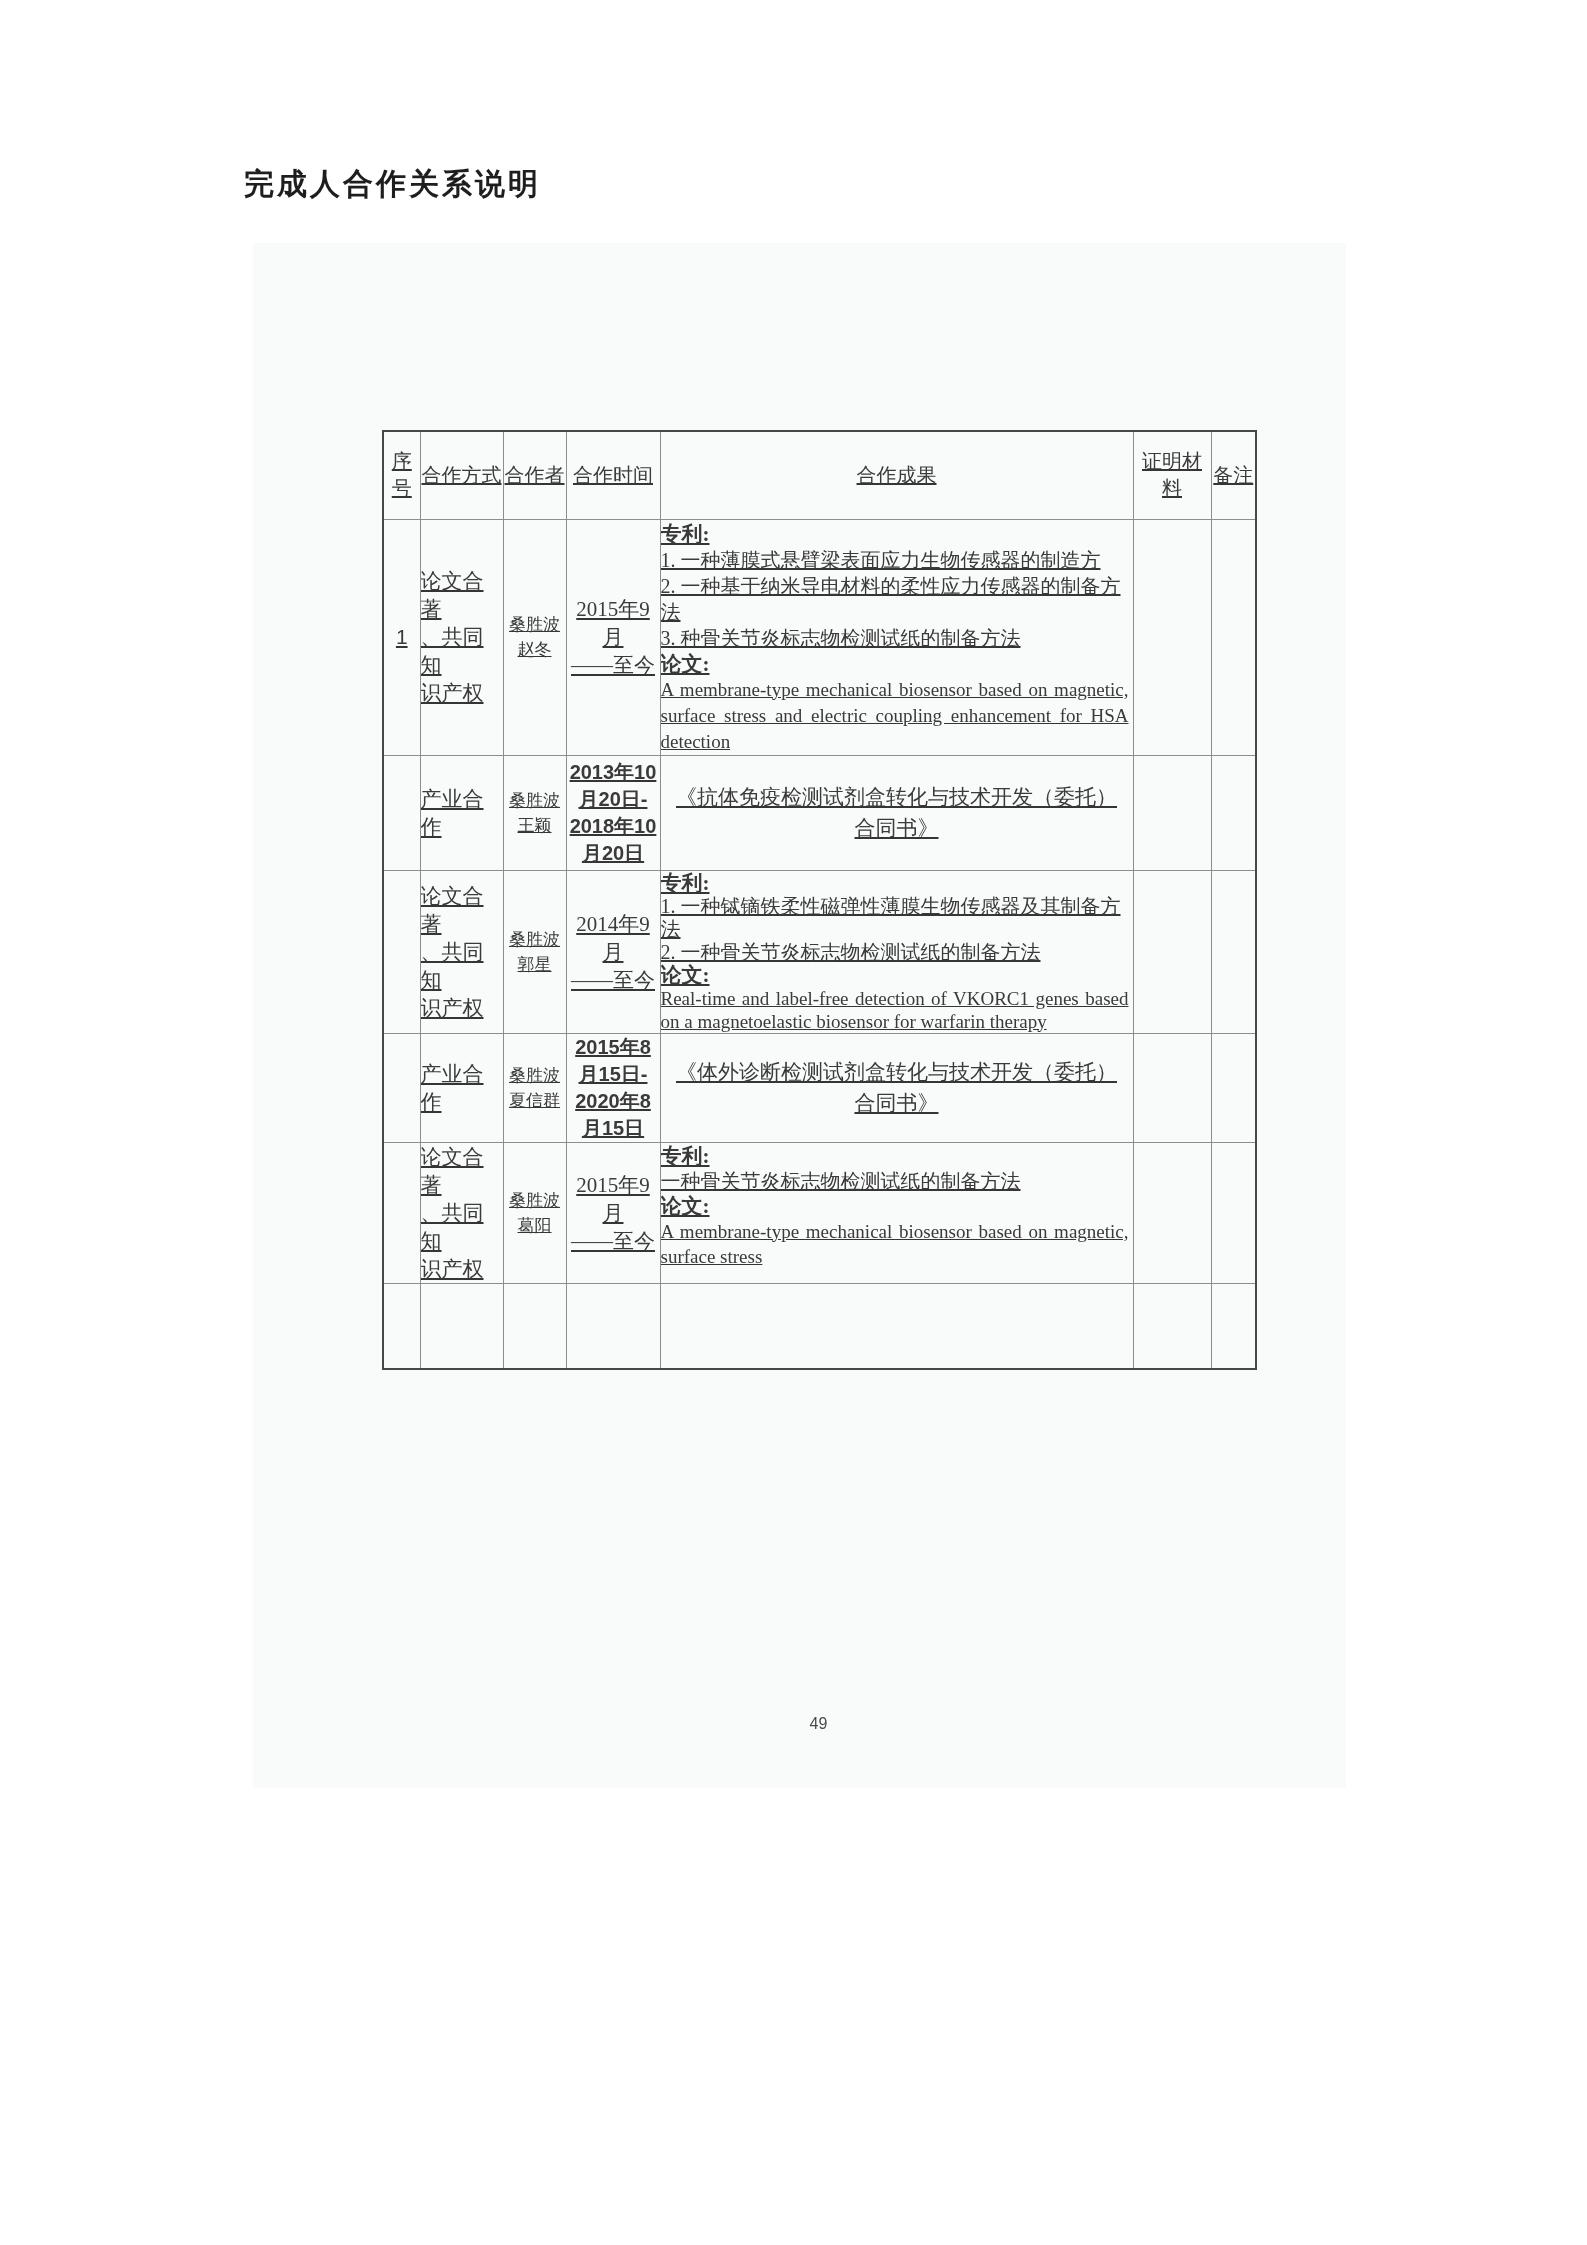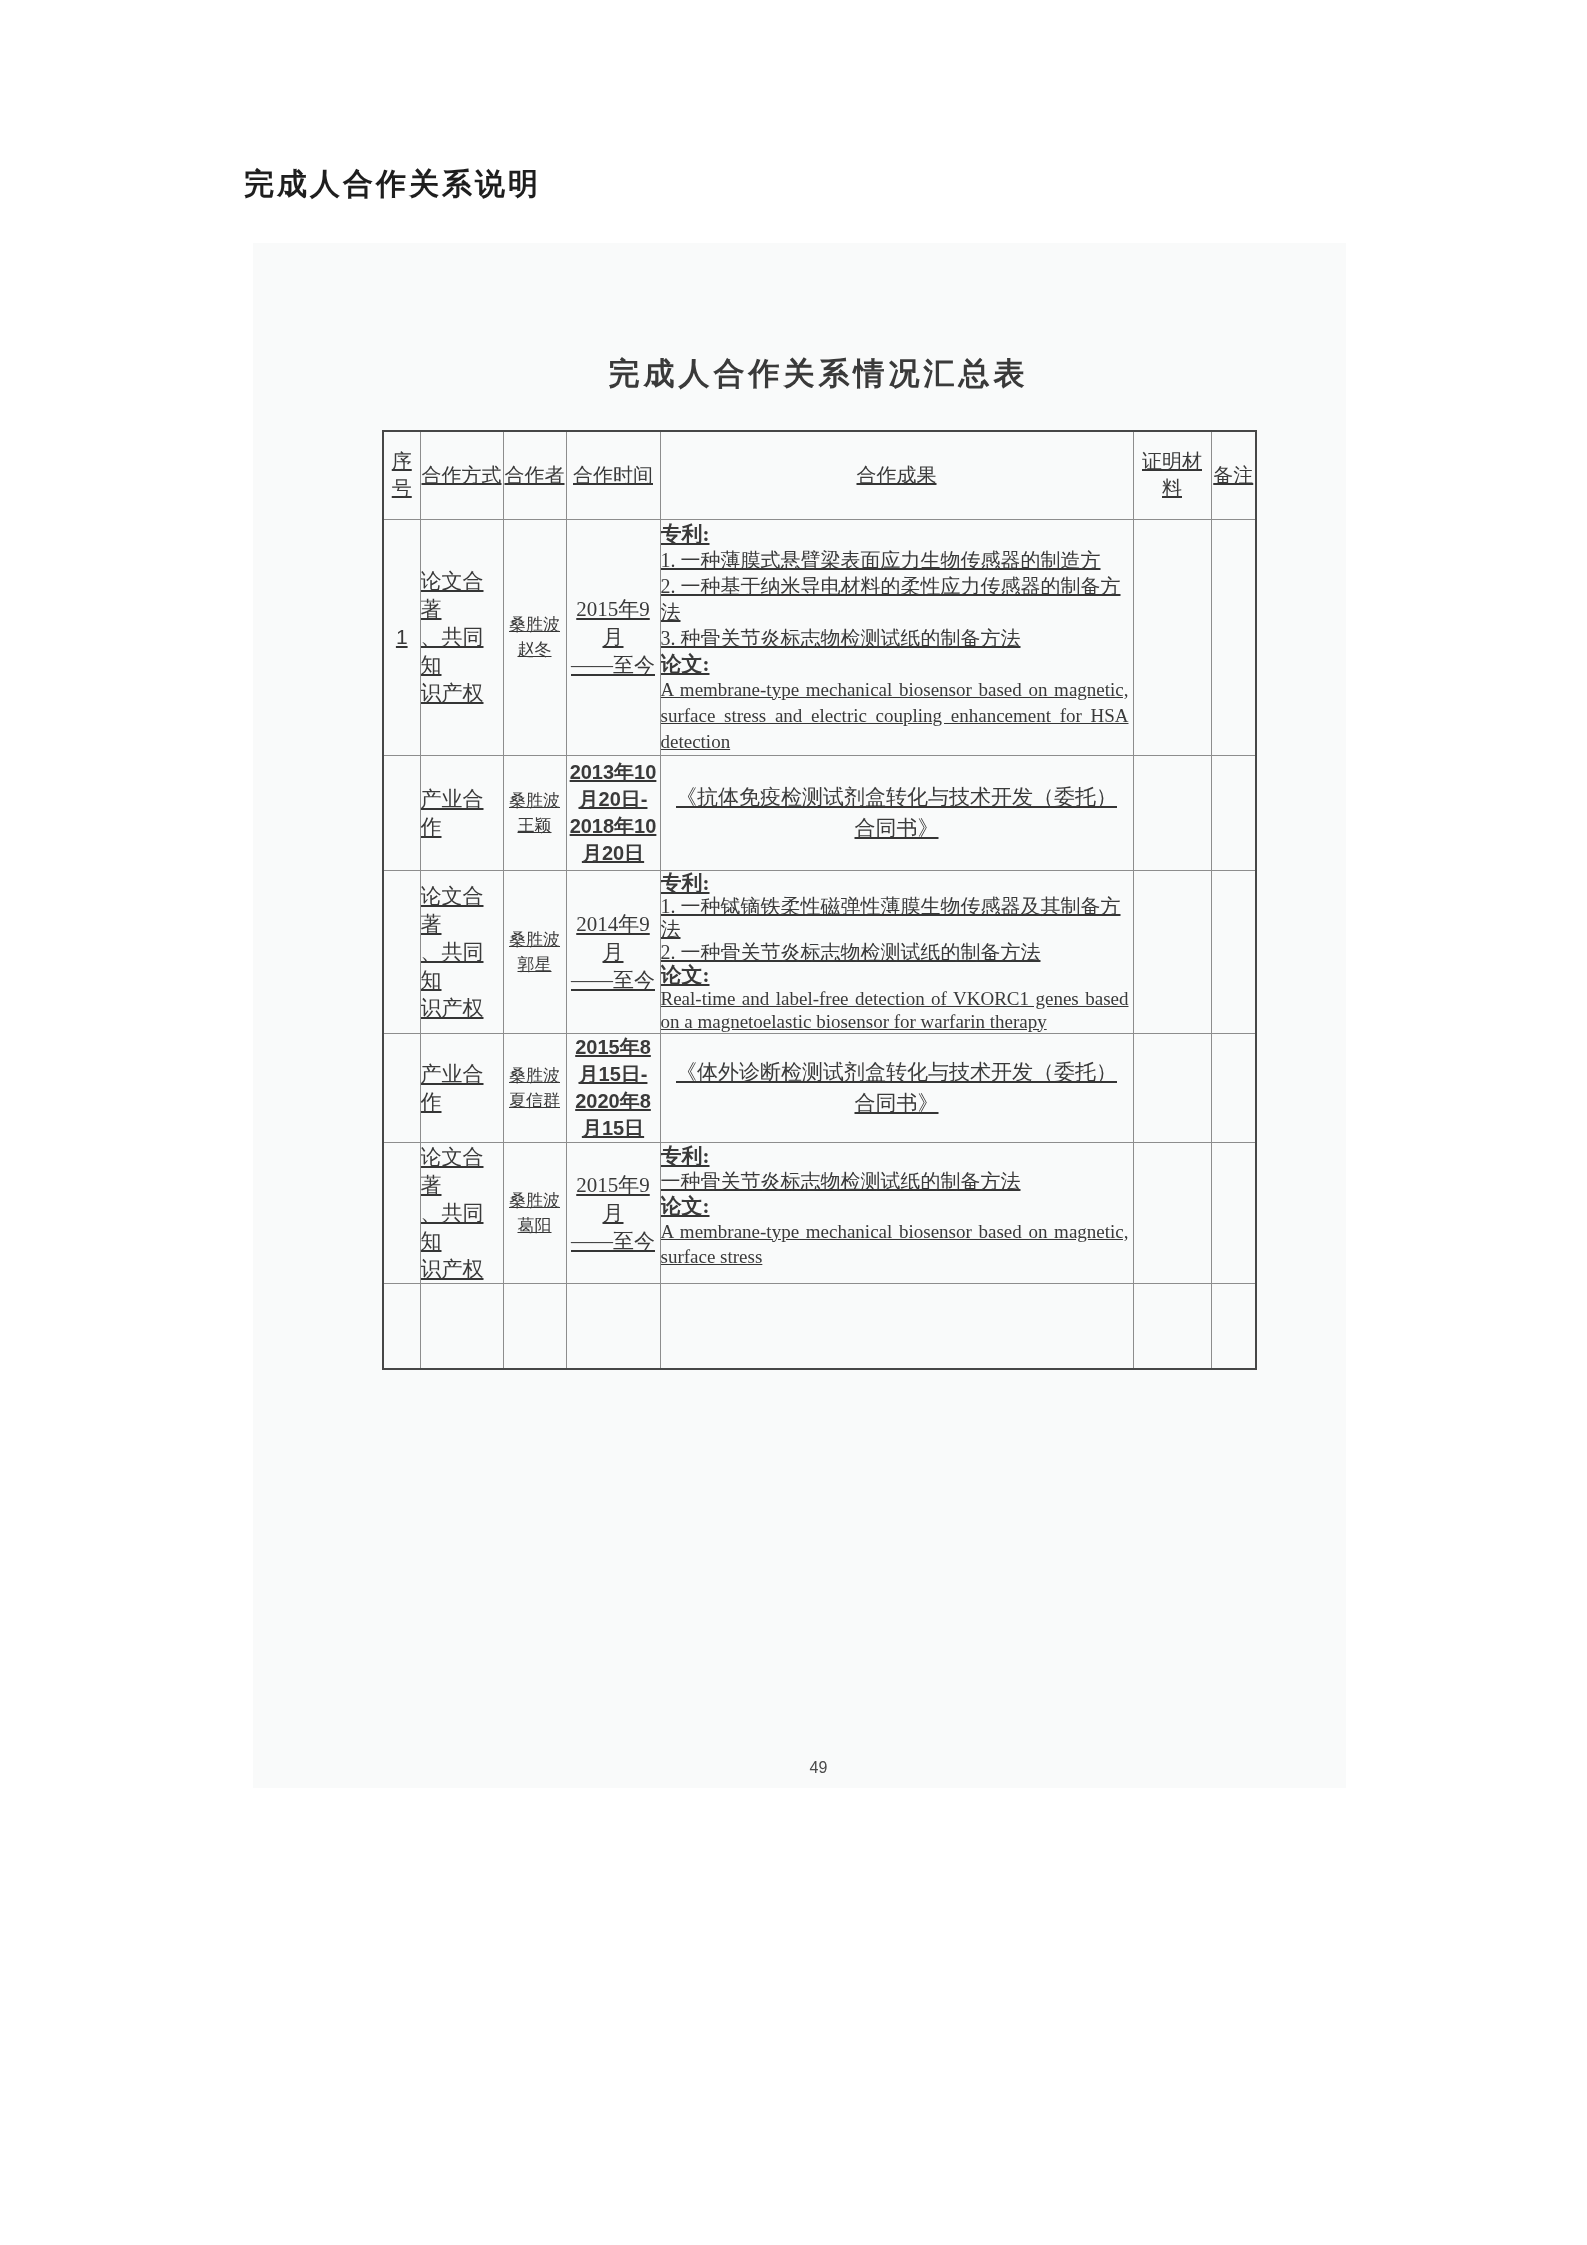--- a/index.html
+++ b/index.html
@@ -29,30 +29,29 @@
   .c-time.sans-bold{font-family:"Liberation Sans","DejaVu Sans",sans-serif;font-weight:700;font-size:20px;line-height:27px;}
   .c-result{font-size:20px;}
   .c-result.list{vertical-align:top;text-align:left;padding:1px 4px 0 0;}
   .c-result.center{text-align:center;white-space:pre-line;line-height:31px;font-size:21px;}
   .ritem{line-height:26px;}
   tbody tr:nth-child(3) .ritem{line-height:23px;}
   tbody tr:nth-child(5) .ritem{line-height:25px;}
   .ritem.bold{font-weight:700;font-size:21px;}
   .ritem.en{text-align:justify;font-size:19px;}
   .page-number{position:absolute;left:129px;top:1472px;width:873px;text-align:center;
-               font-size:16px;color:#4a4a4a;font-family:"Liberation Sans","DejaVu Sans",sans-serif;margin-top:44px;}
+               font-size:16px;color:#4a4a4a;font-family:"Liberation Sans","DejaVu Sans",sans-serif;}
 </style>
 </head>
 <body>
 
 <div class="page">
   <div class="doc-title">完成人合作关系说明</div>
 
   <div class="scan">
-    <div class="table-title">完成人合作关系情况汇总表</div>
 
     <table class="summary">
       <colgroup>
         <col style="width:37px">
         <col style="width:83px">
         <col style="width:63px">
         <col style="width:94px">
         <col style="width:473px">
         <col style="width:78px">
         <col style="width:45px">

